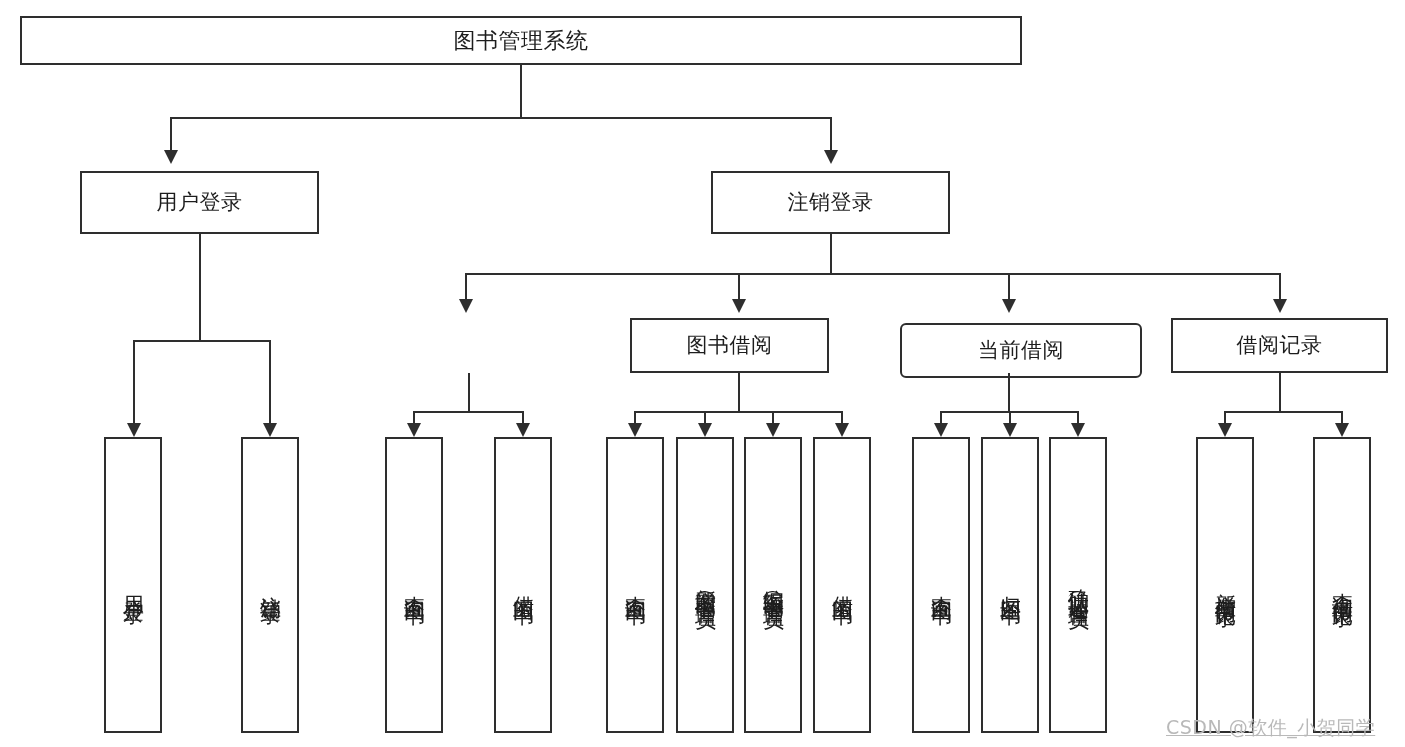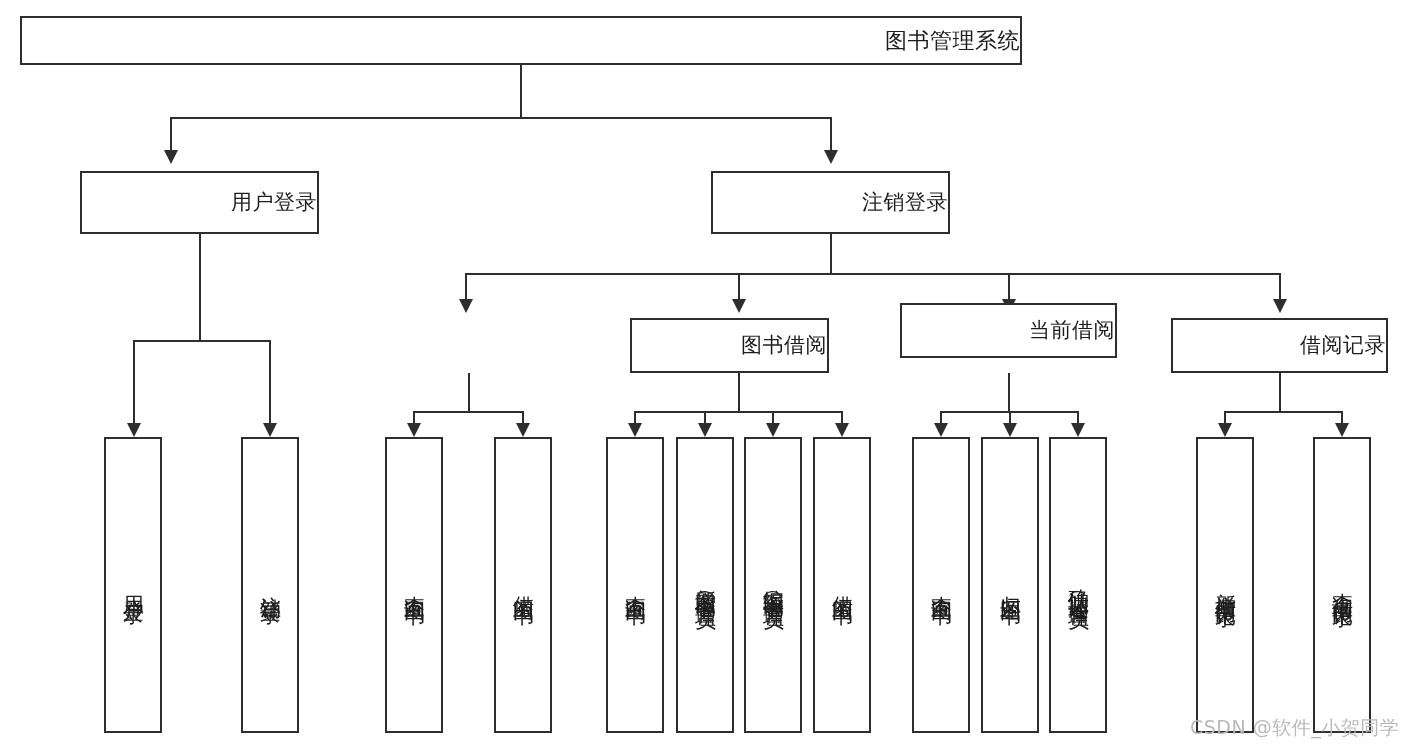--- a/index.html
+++ b/index.html
@@ -14,21 +14,21 @@
   #diagram{
     position:absolute;left:0;top:0;width:1405px;height:747px;
   }
   .node{
     position:absolute;
     box-sizing:border-box;
     background:#ffffff;
     border:2px solid #2e2e2e;
     display:flex;
     align-items:center;
-    justify-content:flex-end;
+    justify-content:center;
     color:#1d1d1d;
   }
   .node .label{
     white-space:pre;
     line-height:1.18;
     letter-spacing:0.5px;
   }
   
   .node.horiz .label{
     font-size:21px;
@@ -110,21 +110,21 @@
   <div class="vline" style="left:738px;top:273px;height:26px;"></div>
   <div class="arrow" style="left:732px;top:299px;"></div>
   <div class="vline" style="left:1008px;top:273px;height:26px;"></div>
   <div class="arrow" style="left:1002px;top:299px;"></div>
   <div class="vline" style="left:1279px;top:273px;height:26px;"></div>
   <div class="arrow" style="left:1273px;top:299px;"></div>
 
   <div class="node horiz" style="left:630px;top:318px;width:199px;height:55px;">
     <span class="label">图书借阅</span>
   </div>
-  <div class="node horiz" style="left:900px;top:303px;width:217px;height:55px;">
+  <div class="node horiz" style="left:900px;top:323px;width:242px;height:55px;border-radius:6px;">
     <span class="label">当前借阅</span>
   </div>
   <div class="node horiz" style="left:1171px;top:318px;width:217px;height:55px;">
     <span class="label">借阅记录</span>
   </div>
 
   <div class="vline" style="left:468px;top:373px;height:39px;"></div>
   <div class="hline" style="left:413px;top:411px;width:111px;"></div>
   <div class="vline" style="left:413px;top:411px;height:12px;"></div>
   <div class="arrow" style="left:407px;top:423px;"></div>
@@ -195,15 +195,15 @@
     <span class="label">确认归还（管理员）</span>
   </div>
 
   <div class="node vert" style="left:1196px;top:437px;width:58px;height:296px;">
     <span class="label">新增借阅记录</span>
   </div>
   <div class="node vert" style="left:1313px;top:437px;width:58px;height:296px;">
     <span class="label">查询借阅记录</span>
   </div>
 
-  <div class="watermark" style="left:1190px;top:715px;">CSDN @软件_小贺同学</div>
+  <div class="watermark" style="left:1166px;top:715px;text-decoration:underline;">CSDN @软件_小贺同学</div>
 
 </div>
 
 </body></html>

